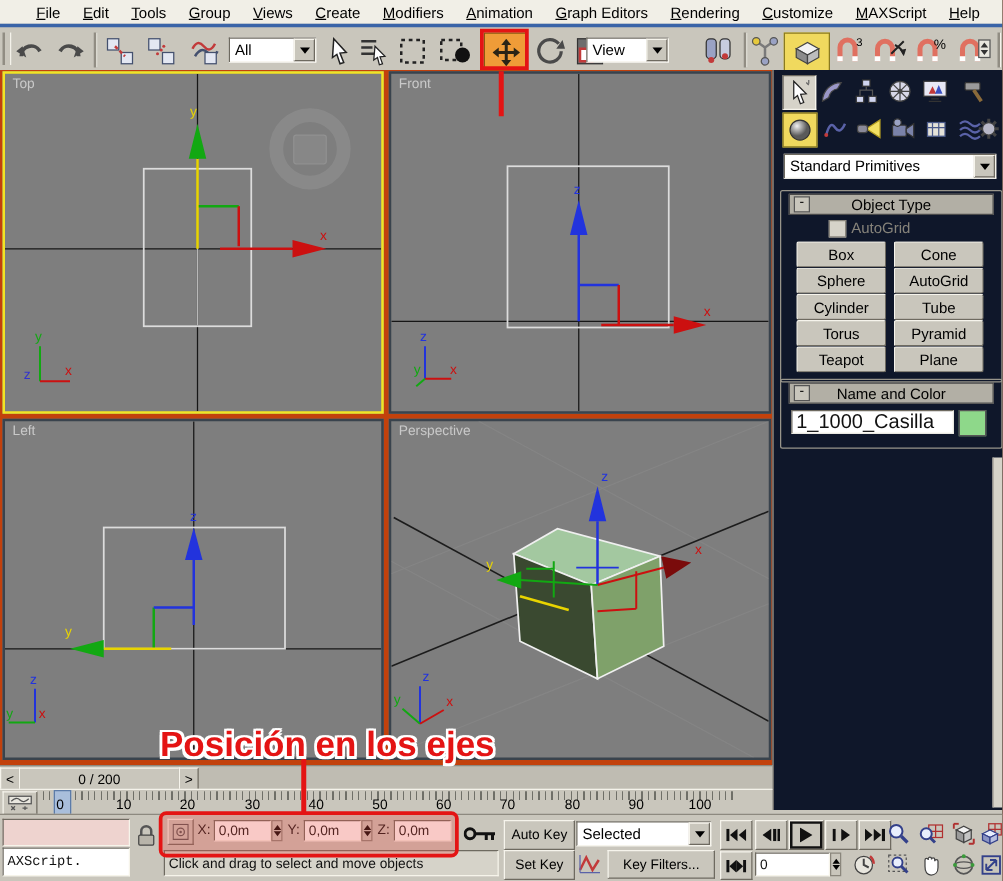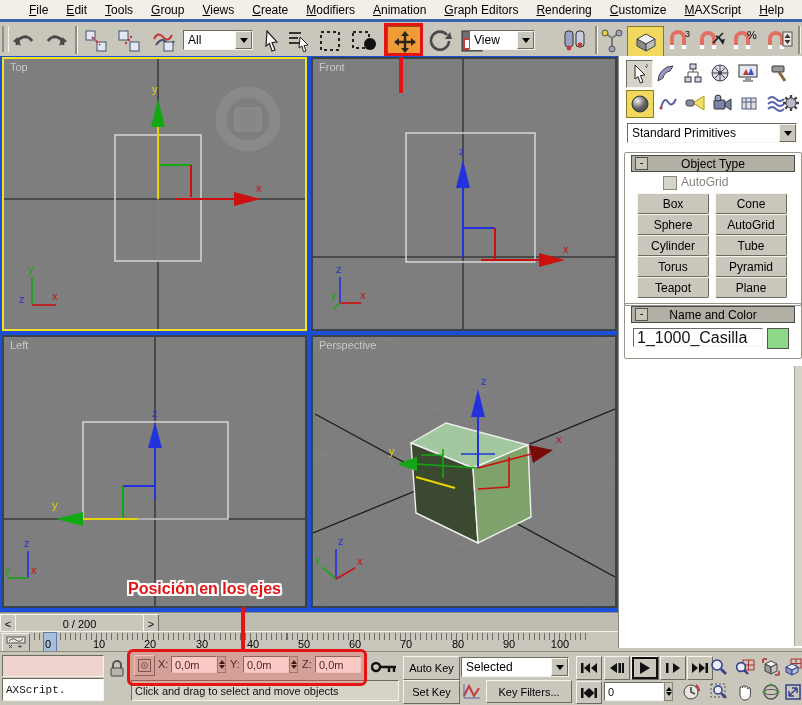--- a/index.html
+++ b/index.html
@@ -222,21 +222,21 @@
       <svg width="26" height="24" viewBox="0 0 26 24">
           <path d="M3 20 V10 a6 6 0 0 1 12 0 V20" fill="none" stroke="#e07060" stroke-width="4"></path>
           <path d="M3 20 v-4 M15 20 v-4" stroke="#fff" stroke-width="4.4"></path>
           <rect x="16" y="3" width="9" height="14" fill="#e8e6de" stroke="#555"></rect>
           <path d="M20.5 5 l3 4 h-6 Z M20.5 15 l3 -4 h-6 Z" fill="#333"></path>
         </svg>
     </div>
     <div class="ab sep" style="left:798px;top:4px"></div>
   </div>
 
-  <div class="ab" style="left:0;top:56px;width:618px;height:556px;background:#1d4ed8">
+  <div class="ab" style="left:0;top:56px;width:618px;height:556px;background:#c2410c">
 
     <div class="vp active" style="left:2px;top:1px;width:301px;height:270px">
       <div class="vplabel">Top</div>
       <svg class="vpsvg" width="301" height="270" viewBox="0 0 301 270">
         <g opacity="0.45">
             <circle cx="244" cy="60" r="27" fill="none" stroke="#989898" stroke-width="11"></circle>
             <rect x="231" y="49" width="26" height="23" rx="2" fill="#929292" stroke="#a8a8a8"></rect>
           </g>
         <line x1="0" y1="140" x2="301" y2="140" stroke="#161616"></line>
           <line x1="154" y1="0" x2="154" y2="270" stroke="#161616"></line>
@@ -341,21 +341,21 @@
             <line x1="23" y1="242" x2="9" y2="230" stroke="#12a812"></line>
             <line x1="23" y1="242" x2="42" y2="231" stroke="#cc1010"></line>
           </g>
         <text x="25" y="208" font-size="11" fill="#2233dd">z</text>
         <text x="2" y="226" font-size="11" fill="#12a812">y</text>
         <text x="44" y="228" font-size="11" fill="#cc1010">x</text>
       </svg>
     </div>
   </div>
 
-  <div class="ab" style="left:618px;top:56px;width:184px;height:592px;background:#ffffff;border-left:1px solid #8d897f;box-sizing:border-box">
+  <div class="ab" style="left:618px;top:56px;width:184px;height:592px;background:#0f172a;border-left:1px solid #8d897f;box-sizing:border-box">
 
     <div class="ab pressed cen" style="left:7px;top:4px;width:25px;height:26px">
       <svg width="18" height="20" viewBox="0 0 18 20">
           <path d="M4 1 L14 11 L9.5 11.5 L12 18 L9.3 19 L7 12.5 L4 15 Z" fill="#fff" stroke="#222"></path>
           <path d="M14 2 l2 2 M16 0 l0 3" stroke="#666"></path>
         </svg>
     </div>
     <div class="ab cen" style="left:34px;top:4px;width:25px;height:26px">
       <svg width="20" height="20" viewBox="0 0 20 20">
           <path d="M2 18 A15 15 0 0 1 17 3 L14 8 A9 9 0 0 0 7 15 Z" fill="#9a97c8" stroke="#444"></path>
@@ -683,17 +683,17 @@
       <svg width="18" height="18" viewBox="0 0 18 18">
           <rect x="2" y="2" width="14" height="14" fill="none" stroke="#33408a" stroke-width="1.5"></rect>
           <path d="M5 13 L13 5 M13 5 h-5 M13 5 v5 M5 13 h5 M5 13 v-5" stroke="#33408a" stroke-width="1.5"></path>
         </svg>
     </div>
   </div>
 
   <div class="redbox" style="left:384px;top:23px;width:39px;height:33px"></div>
   <div class="redline" style="left:399px;top:57px;height:36px"></div>
 
-  <div class="redtext" style="left:128px;top:580px;font-size:16px">Posición en los ejes</div>
+  <div class="redtext" style="left:128px;top:580px;font-size:28px">Posición en los ejes</div>
   <div class="redline" style="left:241px;top:607px;height:45px"></div>
   <div class="redbox" style="left:127px;top:649px;width:240px;height:37px;border-radius:6px;background:rgba(234,76,66,0.30)"></div>
 
 </div>
 
 </body></html>

